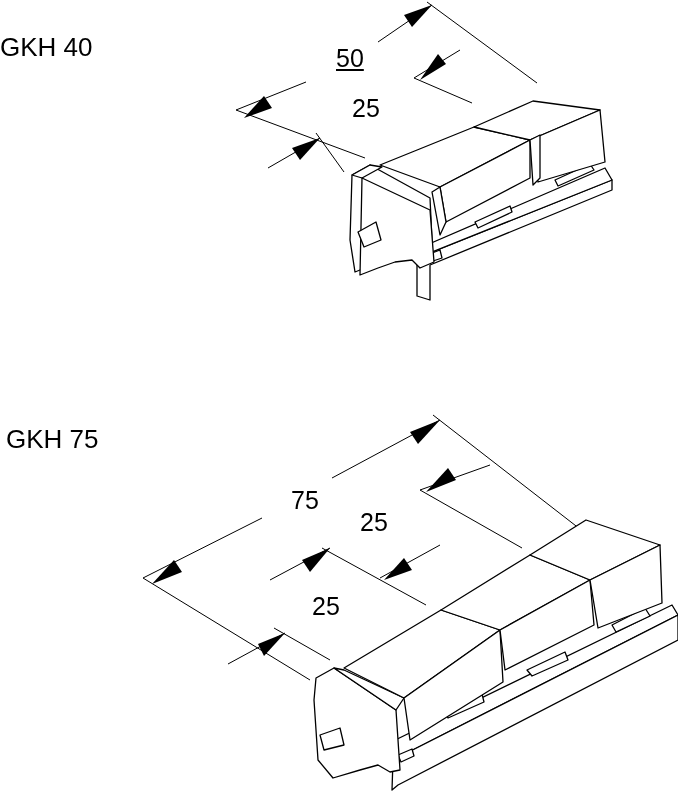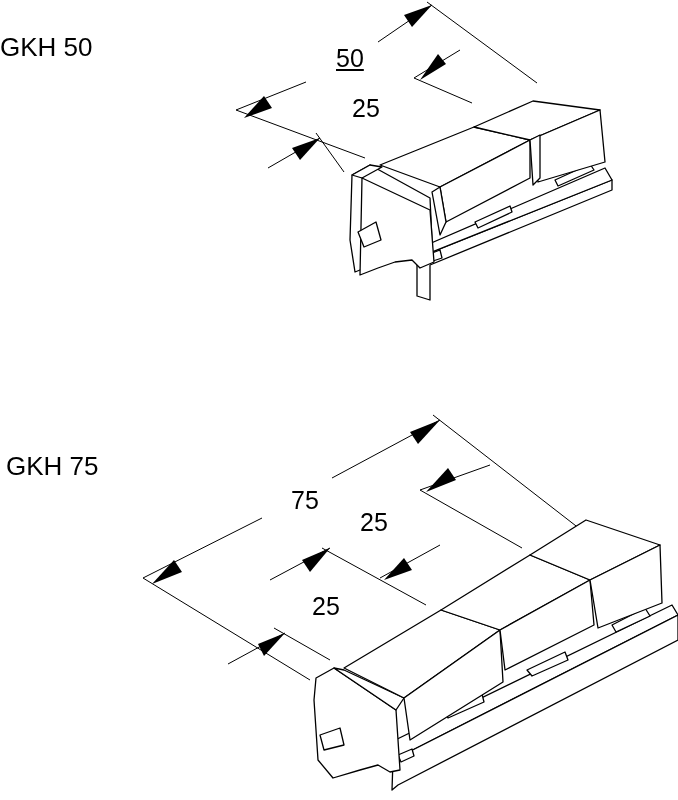--- a/index.html
+++ b/index.html
@@ -7,21 +7,21 @@
   .label { position: absolute; color: #000; font-size: 26px; font-family: "Liberation Sans", sans-serif; letter-spacing: 0px; }
   .dim { position: absolute; color: #000; font-size: 25px; font-family: "Liberation Sans", sans-serif; }
   svg { position: absolute; left: 0; top: 0; }
   .thin { stroke: #000; stroke-width: 1; fill: none; }
   .fill { fill: #fff; stroke: #000; stroke-width: 1.3; stroke-linejoin: round; }
   .arrow { fill: #000; stroke: none; }
 </style>
 </head>
 <body>
 
-<div class="label" style="left:0px; top:32px;">GKH 50</div>
+<div class="label" style="left:0px; top:32px;">GKH 40</div>
 
 <svg width="678" height="800" viewBox="0 0 678 800">
 
   <g>
     <line class="thin" x1="427" y1="2" x2="537" y2="83"></line>
     <line class="thin" x1="378" y1="42" x2="432" y2="5"></line>
     <polygon class="arrow" points="432,5 404,15 412,27"></polygon>
     <line class="thin" x1="236" y1="110" x2="306" y2="82"></line>
     <polygon class="arrow" points="244,118 272,108 264,96"></polygon>
     <line class="thin" x1="236" y1="110" x2="365" y2="158"></line>
@@ -56,21 +56,21 @@
 
     <polygon class="fill" points="474,127 533,101 600,110 530,140"></polygon>
     <polygon class="fill" points="530,140 600,110 605,162 538,182"></polygon>
     <polygon class="fill" points="530,140 540,135 540,178 533,185"></polygon>
   </g>
 </svg>
 
 <div class="dim" style="left:336px; top:44px;text-decoration:underline;">50</div>
 <div class="dim" style="left:352px; top:94px;">25</div>
 
-<div class="label" style="left:6px; top:424px;margin-top:27px;">GKH 75</div>
+<div class="label" style="left:6px; top:424px;">GKH 75</div>
 
 <svg width="678" height="800" viewBox="0 0 678 800">
 
   <g>
     <line class="thin" x1="433" y1="415" x2="598" y2="543"></line>
     <line class="thin" x1="332" y1="478" x2="440" y2="420"></line>
     <polygon class="arrow" points="440,420 410,432 418,444"></polygon>
     <line class="thin" x1="143" y1="578" x2="262" y2="518"></line>
     <polygon class="arrow" points="152,584 182,572 174,560"></polygon>
     <line class="thin" x1="143" y1="578" x2="310" y2="680"></line>

